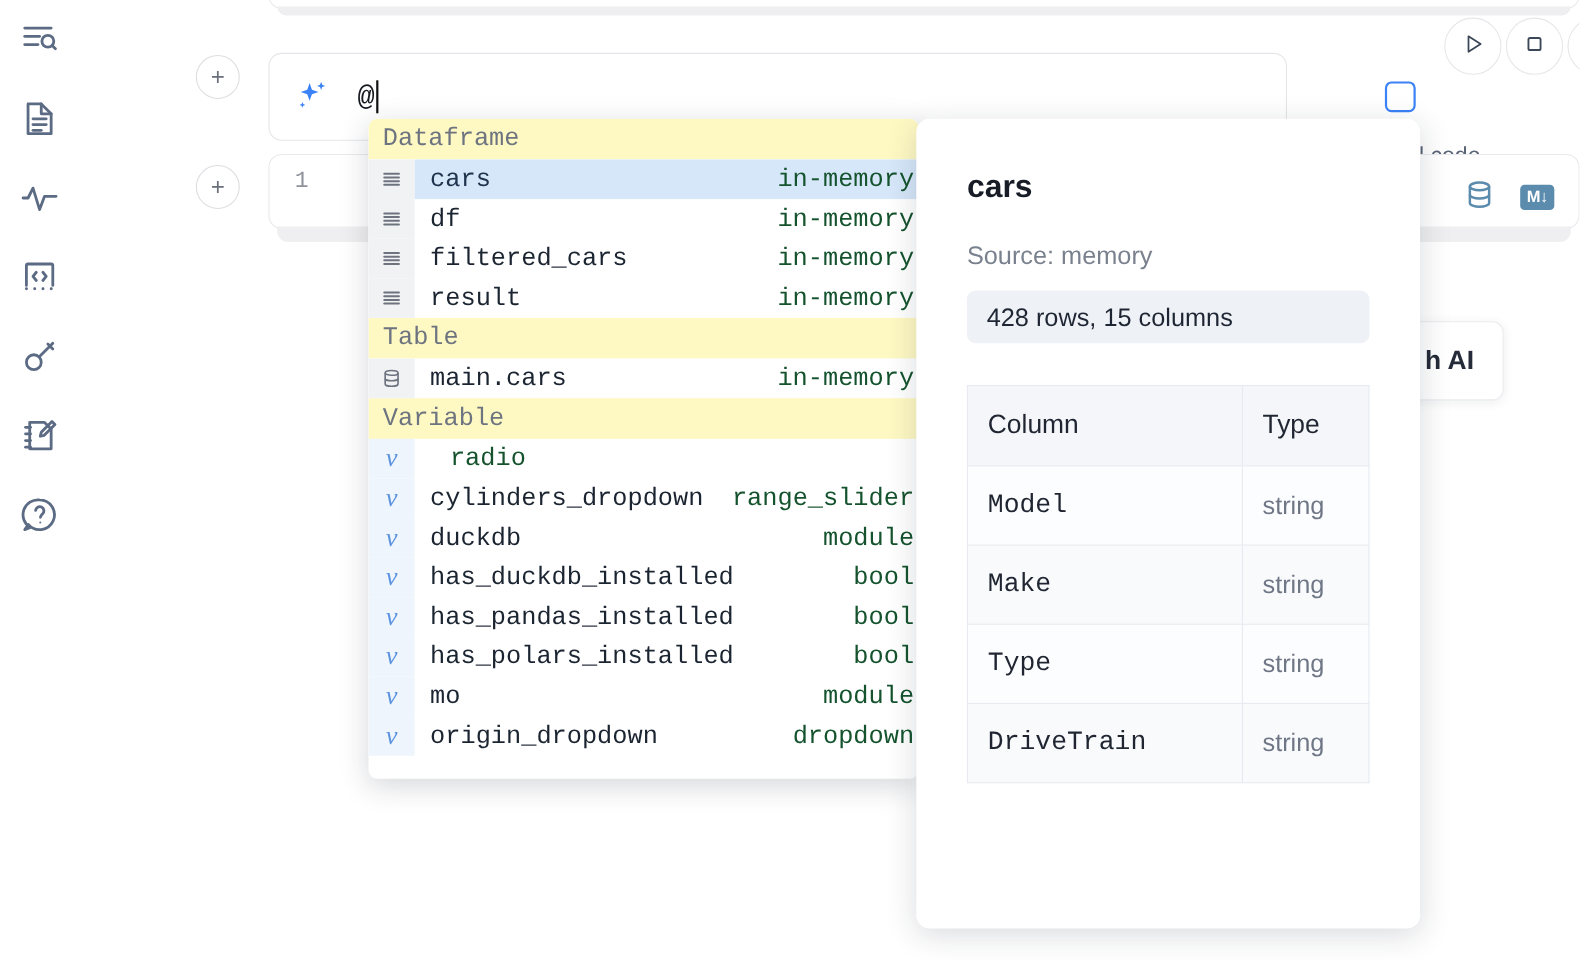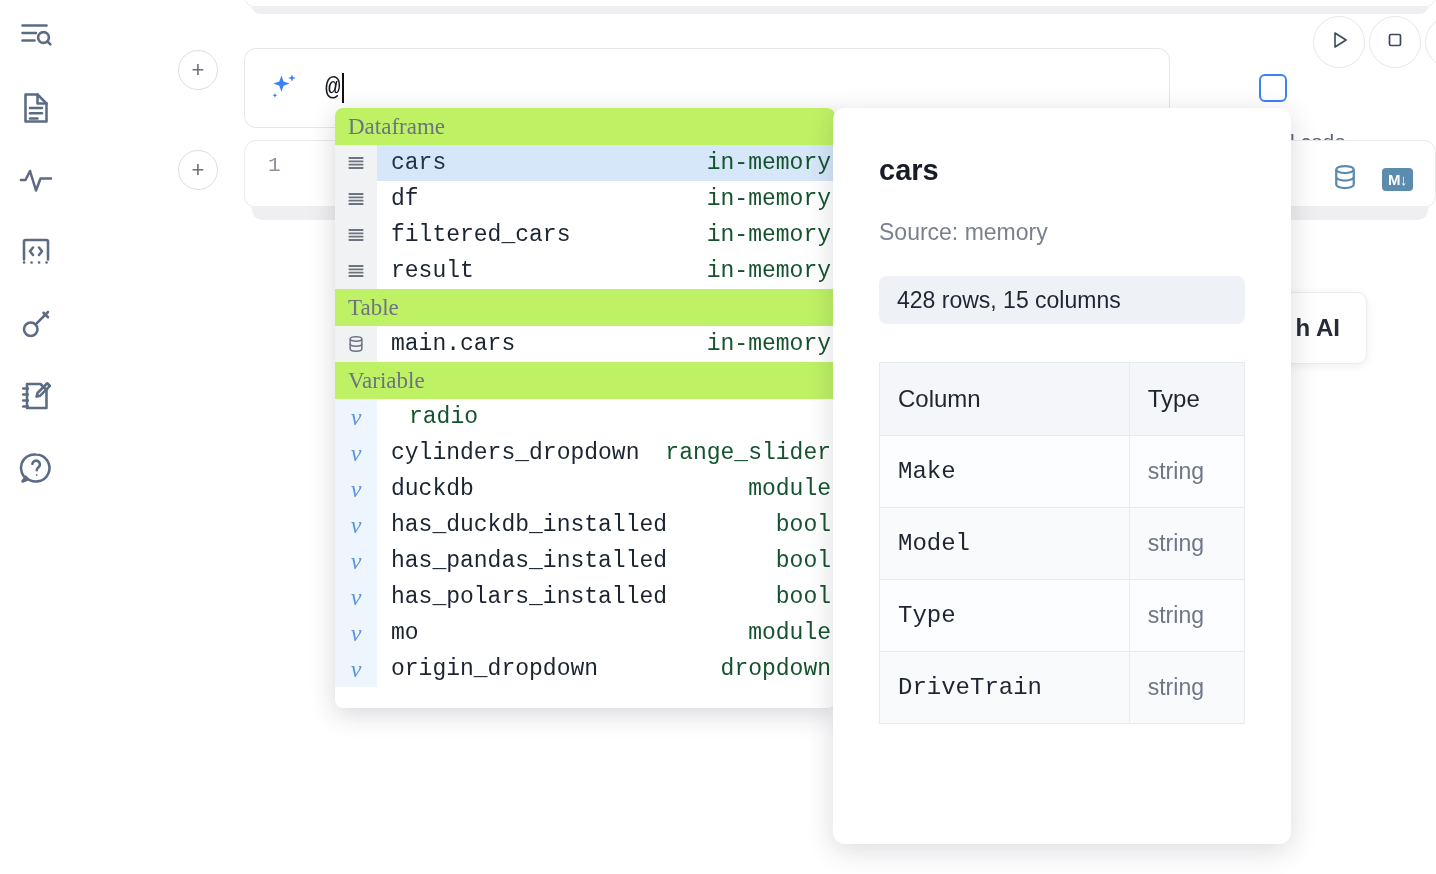--- a/index.html
+++ b/index.html
@@ -116,22 +116,22 @@
   }
 
   
   .ac {
     position: absolute; left: 335px; top: 108px; width: 500px; height: 600px;
     background: #fff; border-radius: 8px;
     box-shadow: 0 6px 26px rgba(25,32,48,.18);
     overflow: hidden; z-index: 40;
   }
   .ac-group {
-    background: #bef264; color: #6d7480;
-    font-family: Liberation Serif, serif; font-size: 23px;
+    background: #fef9c3; color: #6d7480;
+    font-family: Liberation Mono, monospace; font-size: 23px;
     padding: 6px 0 6px 13px; height: 37px; line-height: 25px;
   }
   .ac-row {
     display: flex; align-items: center; height: 36px; background: #fff;
     font-family: "Liberation Mono", monospace; font-size: 23px;
     cursor: pointer;
   }
   .ac-row .gut {
     width: 42px; height: 36px; flex: 0 0 42px;
     background: #f1f2f4; display: flex; align-items: center; justify-content: center;
@@ -152,21 +152,21 @@
   .detail {
     position: absolute; left: 833px; top: 108px; width: 458px; height: 736px;
     background: #fff; border-radius: 12px;
     box-shadow: 0 6px 28px rgba(25,32,48,.16);
     z-index: 50; overflow: hidden;
   }
   .detail-inner { padding: 46px 46px 0 46px; height: 100%; overflow: hidden; }
   .d-title { font-size: 29px; font-weight: bold; color: #171c27; }
   .d-source { font-size: 23px; color: #7a818e; margin-top: 32px; }
   .d-pill {
-    margin-top: 30px; background: #eef1f6; border-radius: 8px;
+    margin-top: 18px; background: #eef1f6; border-radius: 8px;
     height: 48px; display: flex; align-items: center; padding-left: 18px;
     font-size: 23px; color: #1f2633;
   }
   .d-table { margin-top: 38px; width: 366px; border-collapse: collapse; }
   .d-table th, .d-table td {
     border: 1px solid #e7ebf1; text-align: left;
     padding: 22px 0 22px 18px; font-weight: normal;
   }
   .d-table thead th { background: #f4f6f9; font-size: 24px; color: #1f2531; }
   .d-table td.col {
@@ -447,25 +447,25 @@
       <div class="d-pill">428 rows, 15 columns</div>
       <table class="d-table">
         <thead>
             <tr id="d-head">
               <th>Column</th>
               <th>Type</th>
             </tr>
           </thead>
         <tbody id="d-body">
             <tr>
-              <td class="col">Make</td>
+              <td class="col">Model</td>
               <td class="typ">string</td>
             </tr>
             <tr>
-              <td class="col">Model</td>
+              <td class="col">Make</td>
               <td class="typ">string</td>
             </tr>
             <tr>
               <td class="col">Type</td>
               <td class="typ">string</td>
             </tr>
             <tr>
               <td class="col">DriveTrain</td>
               <td class="typ">string</td>
             </tr>

